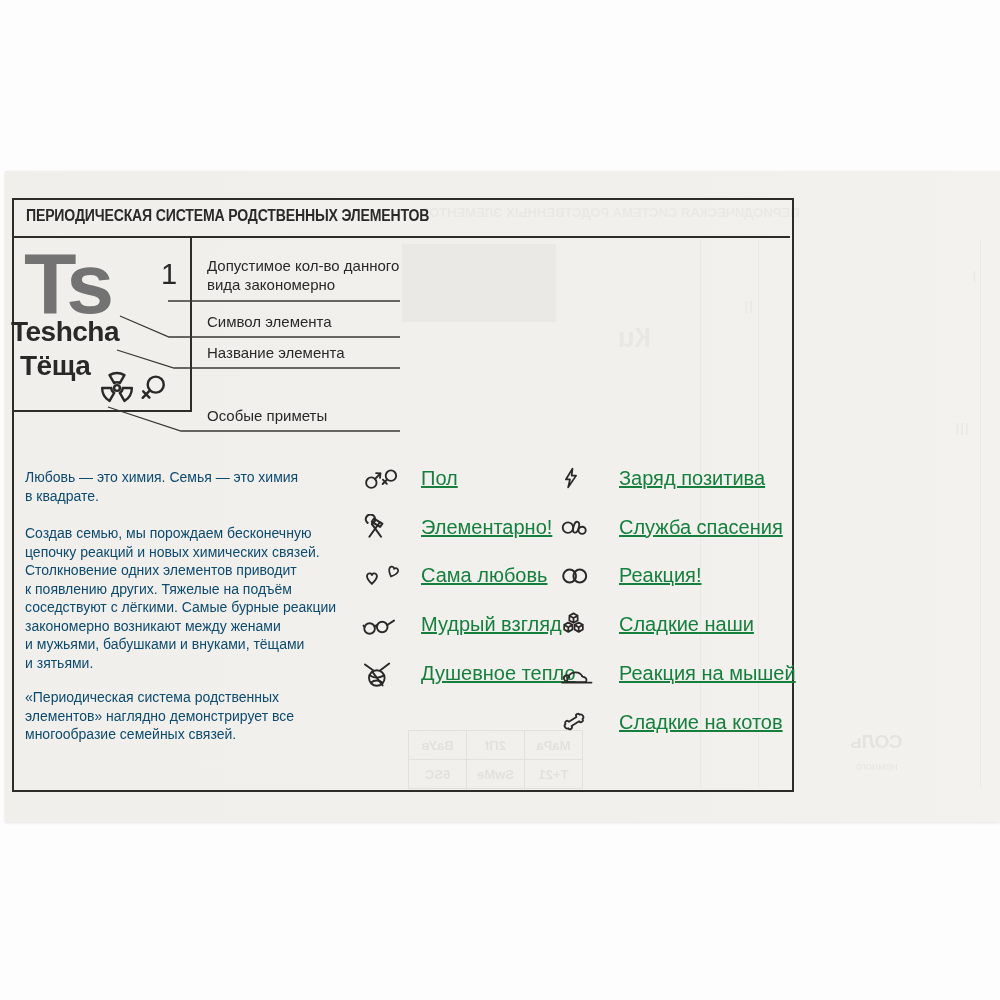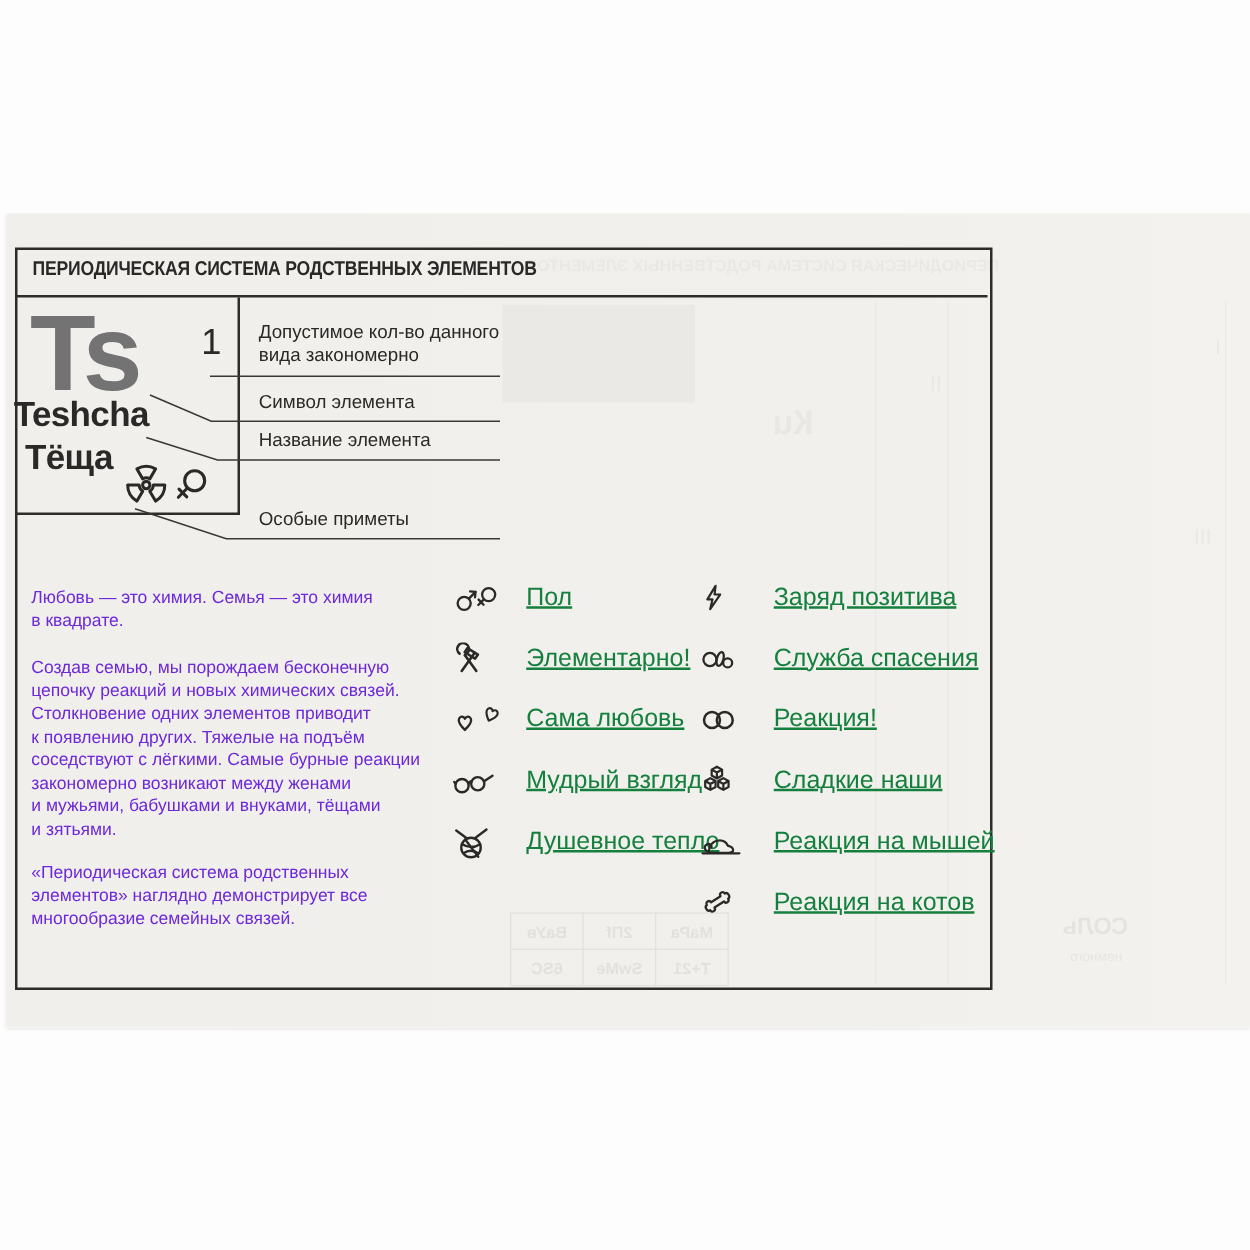--- a/index.html
+++ b/index.html
@@ -17,21 +17,21 @@
   .card{position:absolute;left:12px;top:238px;width:178px;height:172px;
         border-right:2px solid #2e2c29;border-bottom:2px solid #2e2c29;}
   .ts{position:absolute;left:24px;top:240px;font-size:86px;font-weight:bold;
       letter-spacing:-4px;line-height:1;color:#737373;}
   .count{position:absolute;left:161px;top:258px;font-size:29px;}
   .lat{position:absolute;left:11px;top:316px;font-size:28px;font-weight:bold;letter-spacing:-.5px;}
   .cyr{position:absolute;left:20px;top:350px;font-size:28px;font-weight:bold;letter-spacing:-.5px;}
   .cardicons{position:absolute;left:100px;top:371px;display:flex;align-items:center;gap:3px;}
   .plabel{position:absolute;left:207px;font-size:15px;line-height:19px;white-space:pre-line;}
   .para{position:absolute;left:25px;width:360px;font-size:14px;line-height:18.5px;
-        white-space:pre-line;color:#6d28d9;}
+        white-space:pre-line;color:#0c4a6e;}
   .legendcol{position:absolute;top:454px;}
   .lrow{display:flex;align-items:center;height:48.8px;}
   .icell{width:52px;display:flex;align-items:center;justify-content:flex-start;}
   .llabel{font-size:20px;margin-left:7px;color:#15803d;text-decoration:underline;}
   svg.ic{stroke:#2b2927;fill:none;stroke-linecap:round;stroke-linejoin:round;}
   .pointers{position:absolute;left:0;top:0;pointer-events:none;}
   .ghost{position:absolute;transform:scaleX(-1);color:#6b6258;white-space:nowrap;}
   .gblock{position:absolute;background:rgba(120,110,100,.05);}
   .gline{position:absolute;width:1px;background:rgba(0,0,0,.03);}
   .gcells{position:absolute;left:408px;top:730px;opacity:.13;transform:scaleX(-1);}
@@ -241,17 +241,17 @@
         </svg>
       </span>
       <span class="llabel">Реакция на мышей</span>
     </div>
     <div class="lrow">
       <span class="icell">
         <svg class="ic" width="28" height="28" viewBox="0 0 28 28" stroke-width="1.8">
           <path transform="rotate(-33 14 13.5)" d="M9.5,11 C9.5,8.2 5.5,8.2 5.5,11 C2.7,11 2.7,16 5.5,16 C5.5,18.8 9.5,18.8 9.5,16 L18.5,16 C18.5,18.8 22.5,18.8 22.5,16 C25.3,16 25.3,11 22.5,11 C22.5,8.2 18.5,8.2 18.5,11 Z"></path>
         </svg>
       </span>
-      <span class="llabel">Реакция на котов</span>
+      <span class="llabel">Сладкие на котов</span>
     </div>
   </div>
 
 </div>
 
 </body></html>

